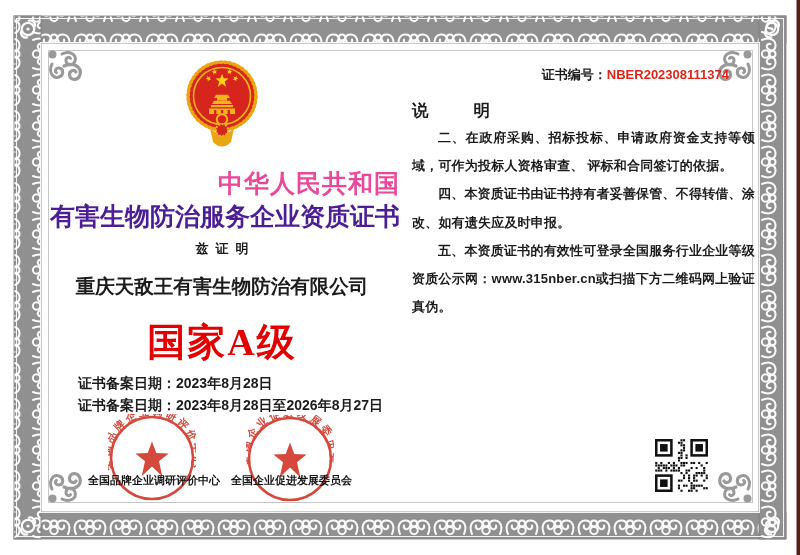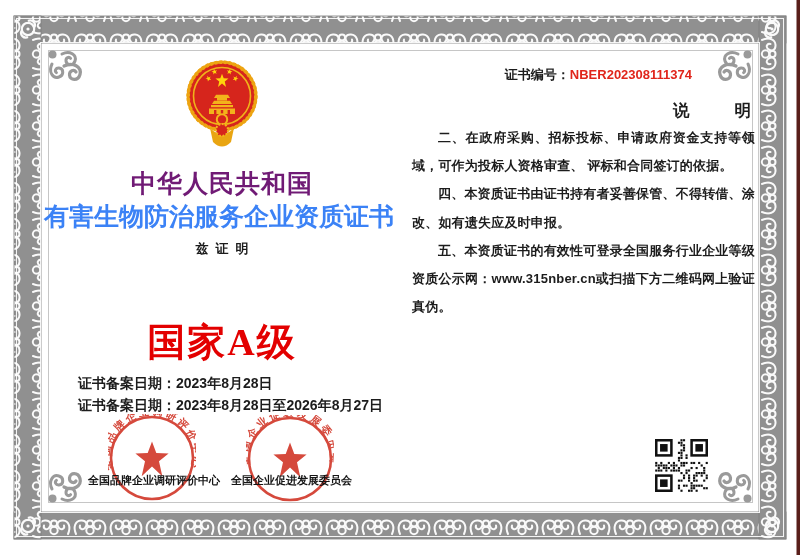--- a/index.html
+++ b/index.html
@@ -3,37 +3,37 @@
 <meta charset="utf-8">
 <style>
   html,body{margin:0;padding:0;background:#e8e8e8;}
   .page{position:relative;width:800px;height:555px;background:#ffffff;overflow:hidden;
         font-family:"Liberation Sans","DejaVu Sans",sans-serif;color:#1c1c1c;}
   .abs{position:absolute;}
   .bg{position:absolute;left:0;top:0;}
 
   
   .emblem{left:184px;top:58px;}
-  .title1{left:44px;top:167px;width:356px;text-align:center;font-size:25px;font-weight:700;letter-spacing:1px;color:#701a75;font-family:Liberation Mono, monospace;}
-  .title2{left:44px;top:200px;width:356px;text-align:left;font-size:25px;font-weight:700;color:#3b82f6;}
+  .title1{left:44px;top:167px;width:356px;text-align:right;font-size:25px;font-weight:700;letter-spacing:1px;color:#ec4899;font-family:Liberation Mono, monospace;}
+  .title2{left:44px;top:200px;width:356px;text-align:right;font-size:25px;font-weight:700;color:#4c1d95;}
   .certify{left:44px;top:240px;width:356px;text-align:center;font-size:13px;font-weight:700;letter-spacing:7px;text-indent:7px;}
   .company{left:44px;top:273px;width:356px;text-align:center;font-size:19.5px;font-weight:700;}
   .grade{left:44px;top:309px;width:356px;text-align:center;font-size:38px;font-weight:700;letter-spacing:2px;
          color:#e30000;font-family:"Liberation Serif","DejaVu Serif",serif;margin-top:8px;}
   .dates{left:78px;top:372px;font-size:14px;font-weight:700;line-height:22px;}
   .seal1{left:108px;top:414px;}
   .seal2{left:246px;top:415px;}
   .seal-label{top:473px;font-size:11px;font-weight:700;color:#151515;white-space:nowrap;}
   .slabel1{left:88px;width:132px;text-align:center;}
   .slabel2{left:231px;width:120px;text-align:center;}
 
   
-  .cert-no{left:394px;top:66px;width:298px;text-align:right;font-size:13px;font-weight:700;}
+  .cert-no{left:431px;top:66px;width:298px;text-align:right;font-size:13px;font-weight:700;}
   .cert-no .num{color:#e0251b;}
-  .notes-heading{left:412px;top:100px;width:343px;text-align:right;font-size:16.5px;font-weight:700;letter-spacing:4px;}
+  .notes-heading{left:412px;top:100px;width:343px;text-align:left;font-size:16.5px;font-weight:700;letter-spacing:4px;}
   .notes{left:412px;top:124px;width:343px;}
   .notes p{margin:0;font-size:13px;font-weight:700;line-height:28.2px;text-align:justify;text-indent:2em;letter-spacing:0.2px;}
   .qr{left:655px;top:439px;}
 </style>
 </head>
 <body>
 
 <div class="page">
 
   <svg class="bg" width="800" height="555" aria-hidden="true">
@@ -116,20 +116,21 @@
         <rect x="43.6" y="52" width="2.4" height="4"></rect>
       </g>
     <circle cx="38" cy="61.5" r="5.2" fill="none" stroke="#f3b31b" stroke-width="2"></circle>
     <path d="M26,70 Q38,82 50,70 L47,84 Q38,93 29,84 Z" fill="#e9a512"></path>
     <circle cx="38" cy="72" r="6" fill="#d6251c" stroke="#f3b31b" stroke-width="2" stroke-dasharray="2,1.4"></circle>
   </svg>
 
   <div class="abs title1">中华人民共和国</div>
   <div class="abs title2">有害生物防治服务企业资质证书</div>
   <div class="abs certify">兹证明</div>
+  <div class="abs company">重庆天敌王有害生物防治有限公司</div>
   <div class="abs grade">国家A级</div>
   <div class="abs dates">
     <div>证书备案日期：2023年8月28日</div>
     <div>证书备案日期：2023年8月28日至2026年8月27日</div>
   </div>
 
   <svg class="abs seal1" width="88" height="88" viewBox="0 0 88 88" opacity="0.92">
     <defs>
         <path id="arc1" d="M26.9,79.1 A41,41 0 1 1 61.1,79.1" fill="none"></path>
       </defs>

